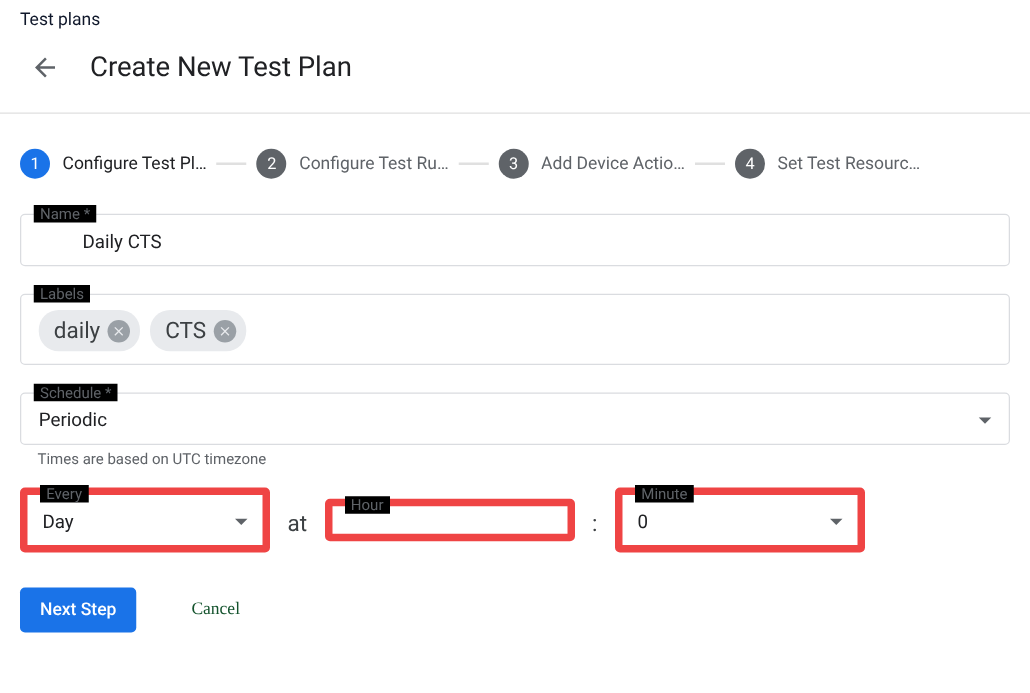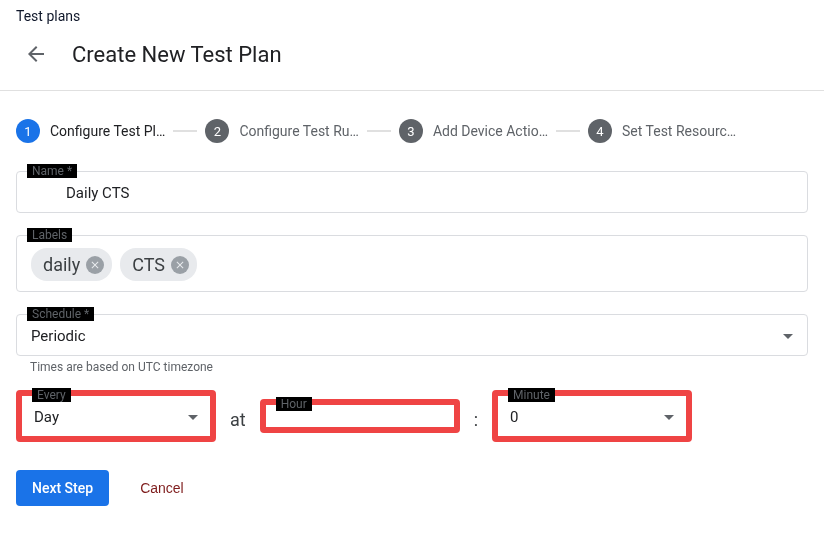--- a/index.html
+++ b/index.html
@@ -196,39 +196,39 @@
       top: -8px;
     }
     .separator-word {
       font-size: 18px;
       color: #3c4043;
       padding-top: 6px;
     }
     .buttons {
       display: flex;
       align-items: center;
-      gap: 31px;
+      gap: 44px;
     }
     .btn-primary {
       background: #1a73e8;
       color: #fff;
       border: none;
       border-radius: 4px;
       padding: 10px 16px;
       font-size: 14px;
       font-family: inherit;
       cursor: pointer;
       font-weight: 500;
     }
     .btn-text {
       background: none;
       border: none;
-      color: #7f1d1d;
-      font-size: 14px;
-      font-family: Liberation Sans, sans-serif;
+      color: #14532d;
+      font-size: 14px;
+      font-family: Liberation Serif, serif;
       cursor: pointer;
       font-weight: 500;
     }
   </style>
 </head>
 <body>
 
 <div class="page">
   <div class="breadcrumb">Test plans</div>
   <div class="header">

